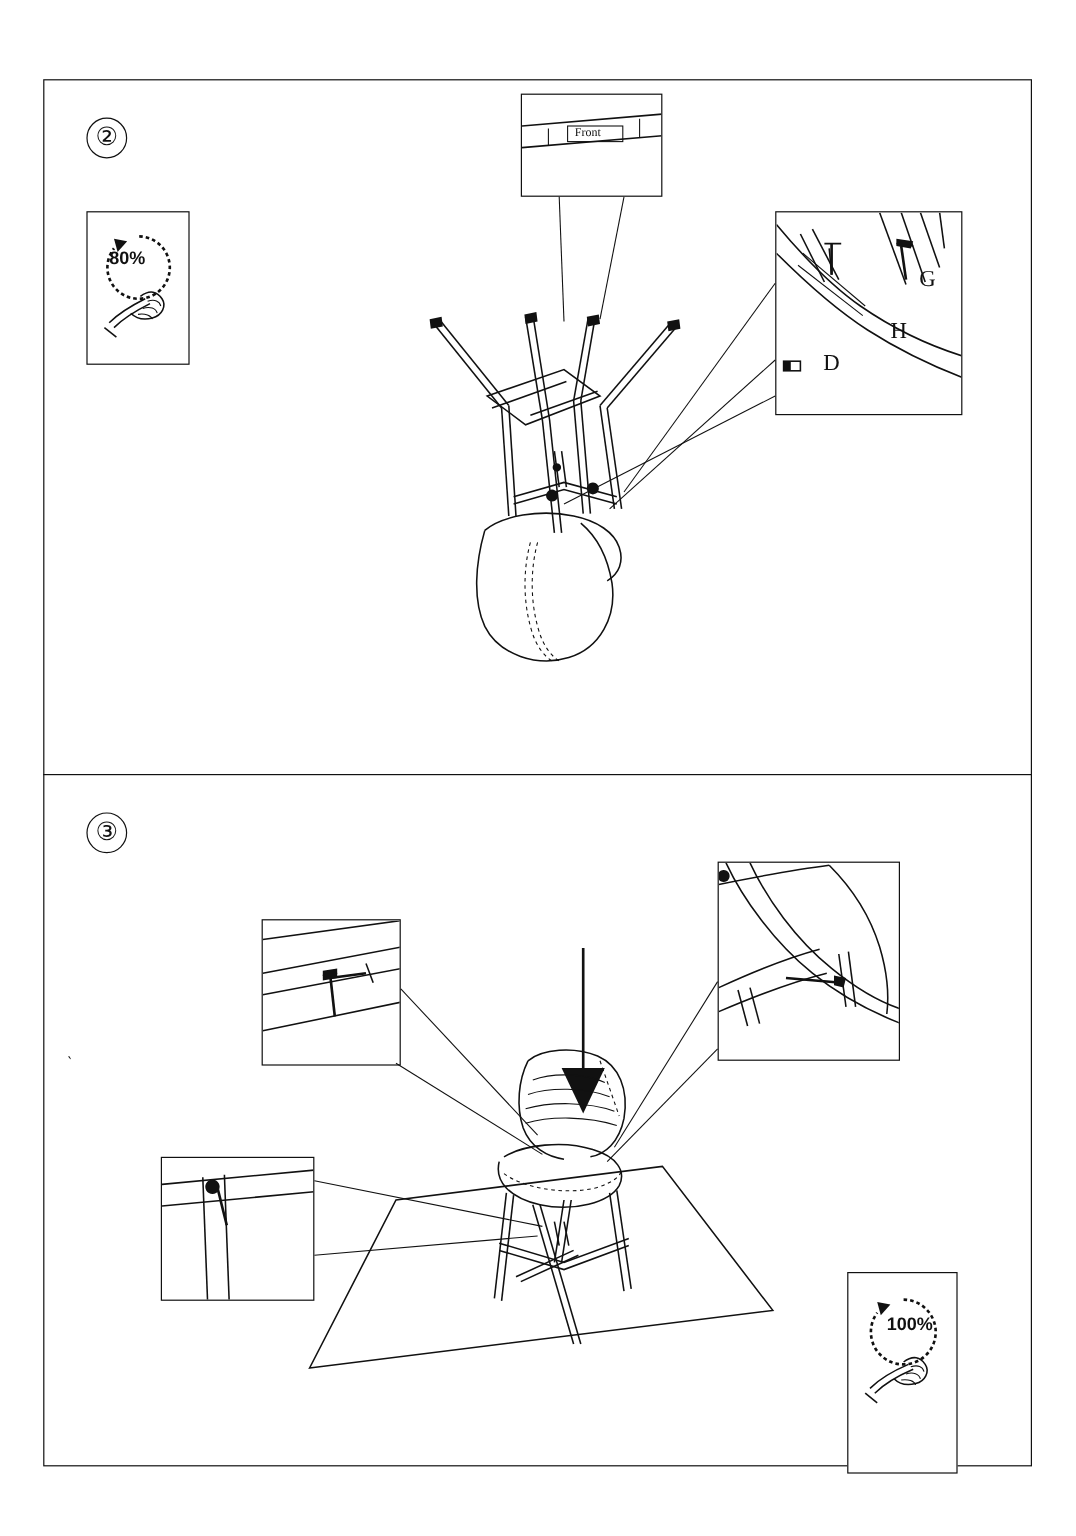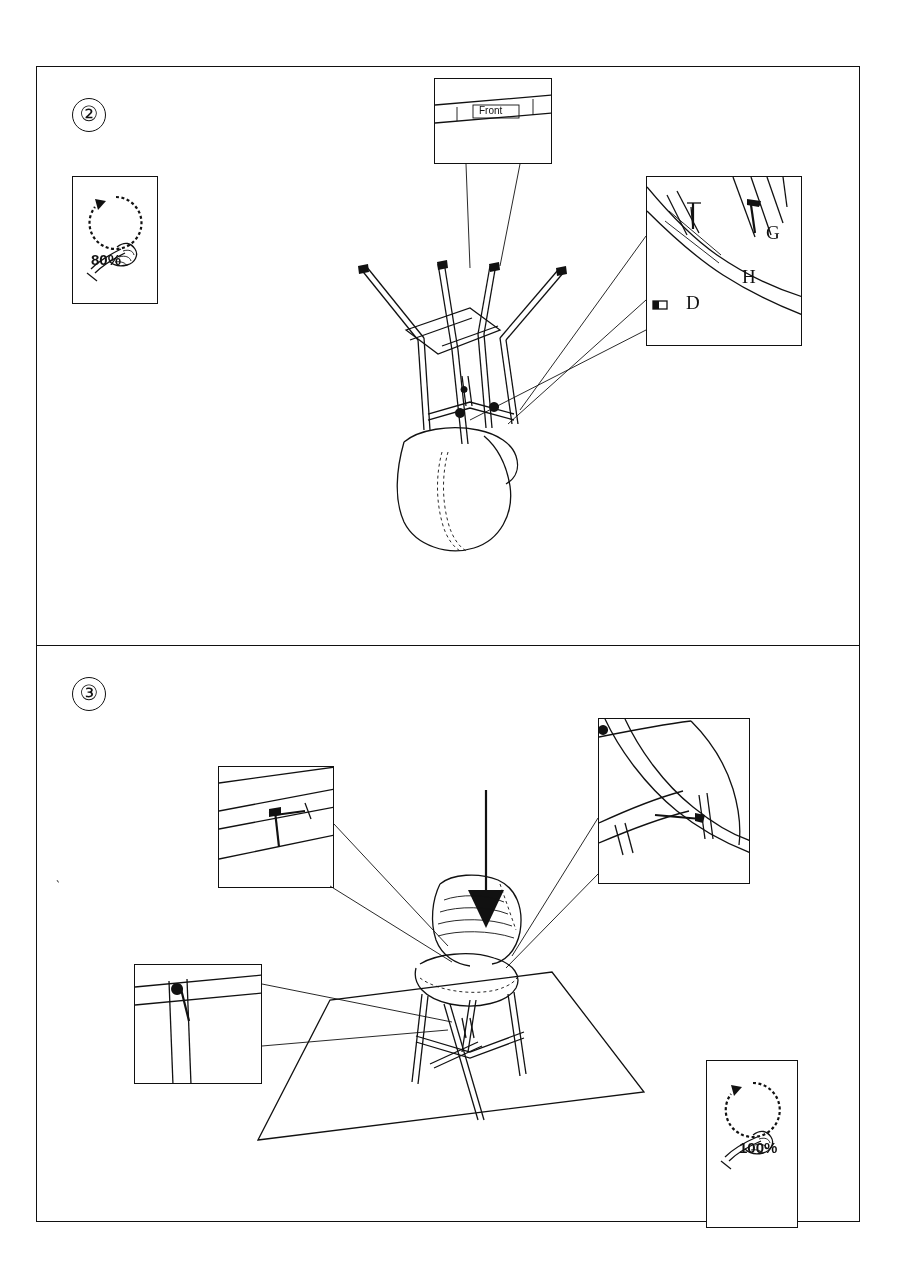--- a/index.html
+++ b/index.html
@@ -61,31 +61,30 @@
     overflow: hidden;
   }
   .label {
     position: absolute;
     font-family: "Liberation Serif", serif;
     font-size: 19px;
     color: #111;
   }
   .tiny-label {
     position: absolute;
-    font-family: Liberation Sans, sans-serif;
+    font-family: Liberation Serif, serif;
     font-size: 9px;
     color: #111;
   }
   .torque-text {
     position: absolute;
     font-family: "Liberation Sans", sans-serif;
     font-weight: bold;
     font-size: 15px;
     color: #111;
-    margin-top: 44px;
   }
   svg { display: block; }
   .sv { position: absolute; left: 0; top: 0; }
   .stroke { fill: none; stroke: #111; stroke-width: 1.3; }
   .stroke-thin { fill: none; stroke: #111; stroke-width: 0.9; }
   .stroke-thick { fill: none; stroke: #111; stroke-width: 2.2; }
   .fill-dark { fill: #111; stroke: none; }
   .leader { fill: none; stroke: #111; stroke-width: 0.9; }
   .stray-mark {
     position: absolute;

